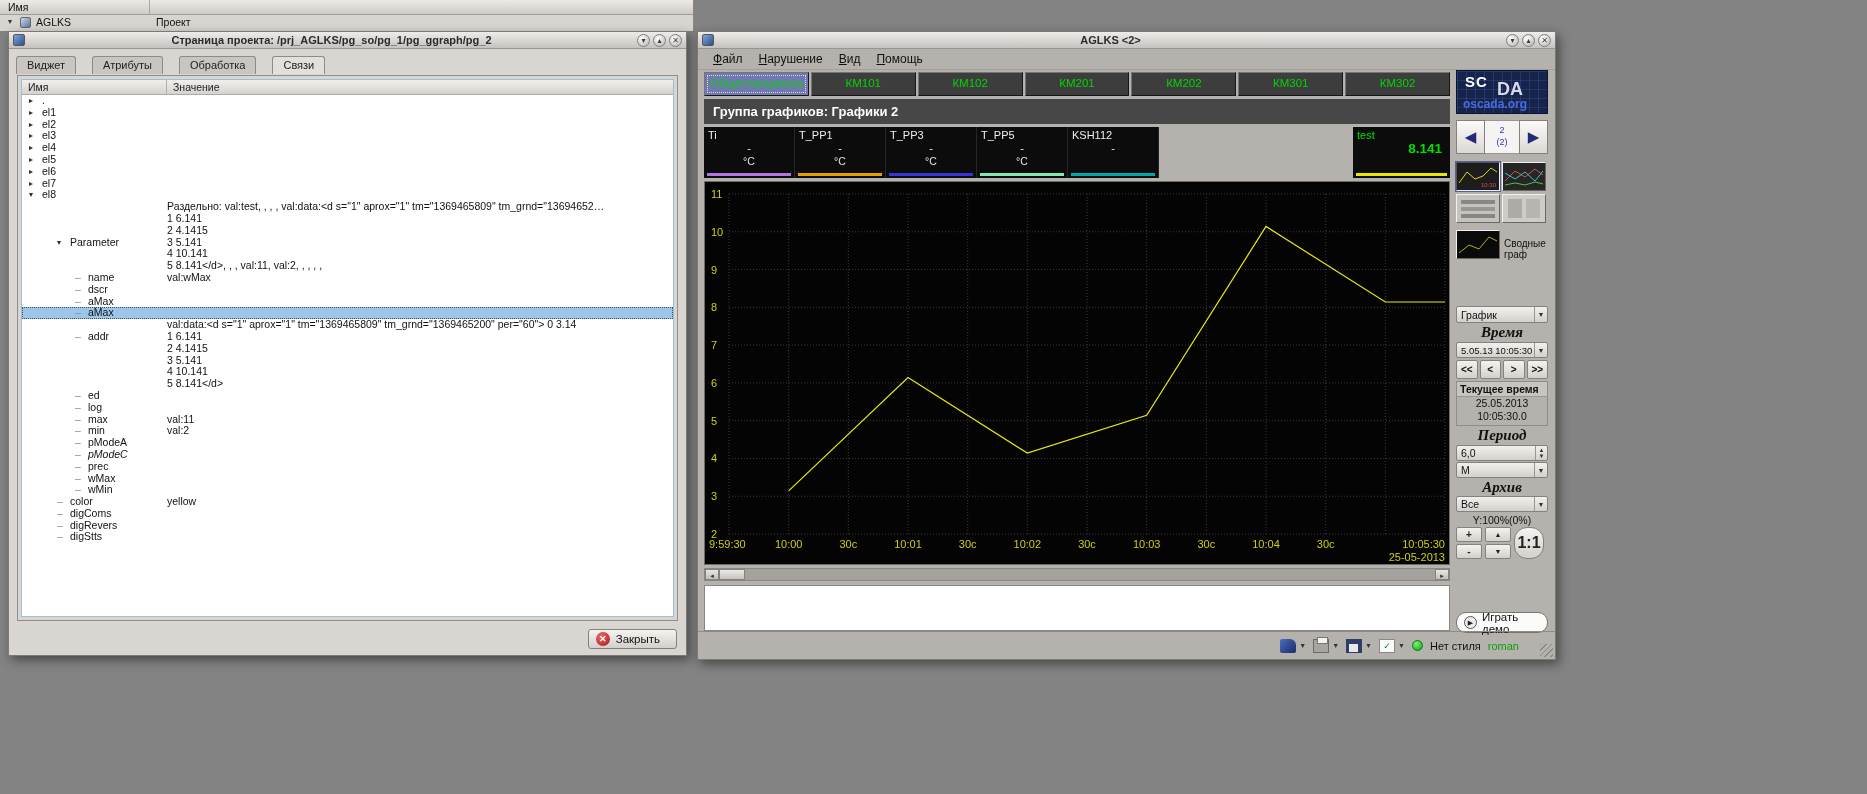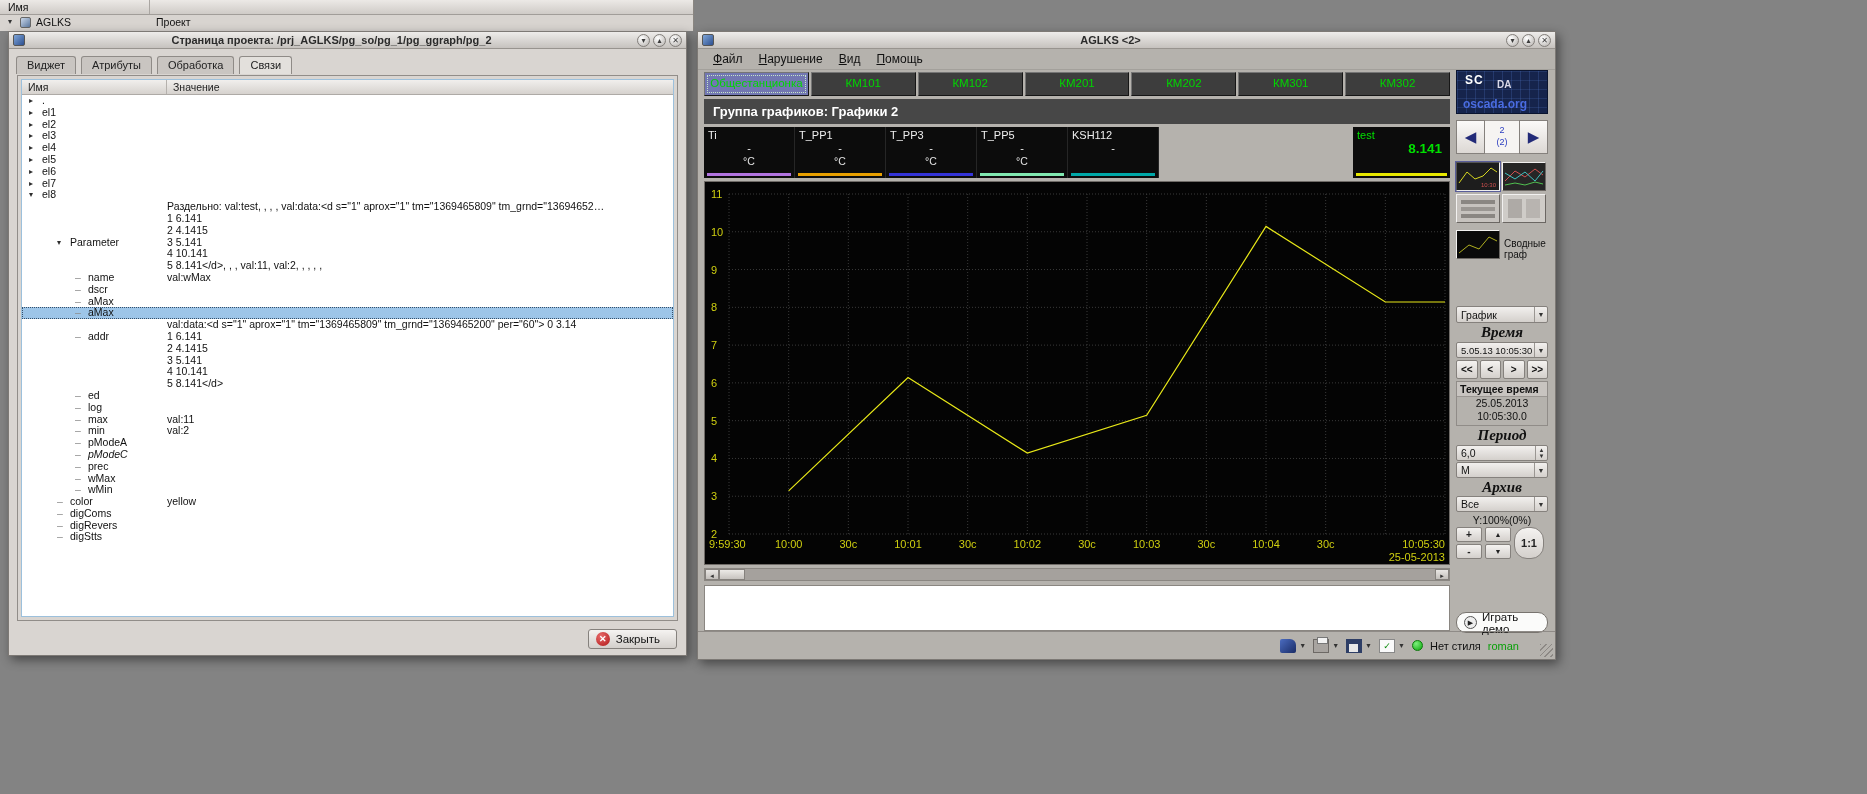--- a/index.html
+++ b/index.html
@@ -27,21 +27,21 @@
   .bg-head .sep { position:absolute; left:149px; top:0; bottom:0; width:1px; background:#aaa6a2; }
   .bg-row { height:16px; font-size:10.5px; position:relative; background:#d8d4d0; }
   .bg-row .ar { position:absolute; left:8px; top:2px; font-size:8px; color:#333; }
   .bg-row .ic { position:absolute; left:20px; top:2px; width:11px; height:11px; border-radius:2px;
     background:linear-gradient(135deg,#c9d6e8,#5c79a0); border:1px solid #666; }
   .bg-row .nm { position:absolute; left:36px; top:1px; }
   .bg-row .tp { position:absolute; left:156px; top:1px; }
 
   
   #editor-win { left:8px; top:31px; width:679px; height:625px; }
-  .etab-bar { position:absolute; left:7px; top:24px; display:flex; gap:5px; }
+  .etab-bar { position:absolute; left:7px; top:24px; display:flex; gap:16px; }
   .etab { font-size:11px; padding:2px 10px 3px; background:#c9c5c1; color:#222;
     border:1px solid #8f8b87; border-bottom:none; border-radius:3px 3px 0 0; }
   .etab.active { background:#e3e0dc; font-weight:normal; }
   .tab-frame { position:absolute; left:8px; top:43px; right:8px; bottom:34px;
     border:1px solid #918d89; background:#d9d5d1; }
   .tree-panel { position:absolute; left:3px; top:3px; right:3px; bottom:3px;
     background:#fff; border:1px solid #9cc0dc; overflow:hidden; }
   .tree-head { height:15px; background:linear-gradient(#f1efed,#d6d2ce); border-bottom:1px solid #aeaaa6;
     font-size:10.5px; color:#222; position:relative; }
   .tree-head .h1 { position:absolute; left:6px; top:1px; }
@@ -113,22 +113,22 @@
   .grip { position:absolute; right:2px; bottom:2px; width:13px; height:13px;
     background:repeating-linear-gradient(135deg,#8d8985 0 1px,transparent 1px 4px); }
 
   
   .sidebar { position:absolute; left:756px; top:36px; width:98px; height:564px; }
   .sidebar > * { position:absolute; left:2px; width:92px; }
   .logo { top:2px; height:44px; background:#16244c; border:1px solid #0a1430; position:relative;
     background-image:linear-gradient(90deg,rgba(90,130,220,.22) 1px,transparent 1px),
                      linear-gradient(rgba(90,130,220,.18) 1px,transparent 1px);
     background-size:9px 9px; }
-  .lg-sc { position:absolute; left:8px; top:2px; color:#fff; font-weight:bold; font-size:12px; letter-spacing:1px; }
-  .lg-da { position:absolute; left:40px; top:8px; color:#d8d8e8; font-weight:bold; font-size:10px;text-align:right; }
+  .lg-sc { position:absolute; left:8px; top:2px; color:#fff; font-weight:bold; font-size:15px; letter-spacing:1px; }
+  .lg-da { position:absolute; left:40px; top:8px; color:#d8d8e8; font-weight:bold; font-size:18px;text-align:right; }
   .lg-site { position:absolute; left:6px; bottom:2px; color:#4a6ce2; font-weight:bold; font-size:12px; }
   .pager { top:52px; height:34px; display:flex; }
   .pg-btn { width:29px; height:100%; background:linear-gradient(#fbfaf9,#dcd8d4); border:1px solid #85817d;
     color:#222a78; font-size:15px; line-height:31px; text-align:center; flex:none; }
   .pg-mid { flex:1; background:#f6f4f2; border:1px solid #9a9692; border-left:none; border-right:none;
     color:#2a3cc0; font-size:9px; text-align:center; line-height:1.3; padding-top:4px; }
   .thumbs { top:94px; height:100px; }
   .thumb { position:absolute; width:44px; height:29px; border:1px solid; border-color:#f2f1f0 #6b6763 #6b6763 #f2f1f0; overflow:hidden; }
   .thumb.pressed { border-color:#555 #eee #eee #555; outline:1px solid #5a5e9a; }
   .thumb svg { display:block; }
@@ -149,21 +149,21 @@
   .spin { height:16px; background:linear-gradient(#f2f0ee,#d4d0cc); border:1px solid #85817d; border-radius:2px;
     display:flex; align-items:center; font-size:10.5px; padding-left:4px; }
   .spin-arrows { margin-left:auto; width:12px; align-self:stretch; border-left:1px solid #9a9692;
     display:flex; flex-direction:column; justify-content:center; }
   .spin-arrows span { font-size:6px; line-height:6px; text-align:center; color:#333; }
   .ylabel { font-size:10.5px; text-align:center; height:12px; }
   .zoom { display:grid; grid-template-columns:26px 26px 30px; grid-template-rows:15px 15px; gap:2px 3px; }
   .zbtn { background:linear-gradient(#f4f2f0,#d4d0cc); border:1px solid #85817d; border-radius:2px;
     font-size:10px; font-weight:bold; text-align:center; line-height:13px; color:#222; }
   .zbtn.arr { font-size:7px; }
-  .zbtn.tall { grid-column:3; grid-row:1 / 3; line-height:30px; font-size:11px;border-radius:13px; }
+  .zbtn.tall { grid-column:3; grid-row:1 / 3; line-height:30px; font-size:16px;border-radius:13px; }
   .demo-btn { top:544px; height:21px; display:flex; align-items:center; gap:5px; background:#fbfbfa;
     border:1px solid #78746f; border-radius:10px; font-size:11.5px; padding:0 7px; }
   .play-ico { width:13px; height:13px; border-radius:50%; border:1px solid #555; background:#eee;
     font-size:7px; line-height:12px; text-align:center; color:#222; flex:none; }
 </style>
 </head>
 <body>
 
 <div class="bg-win">
   <div class="bg-head">

